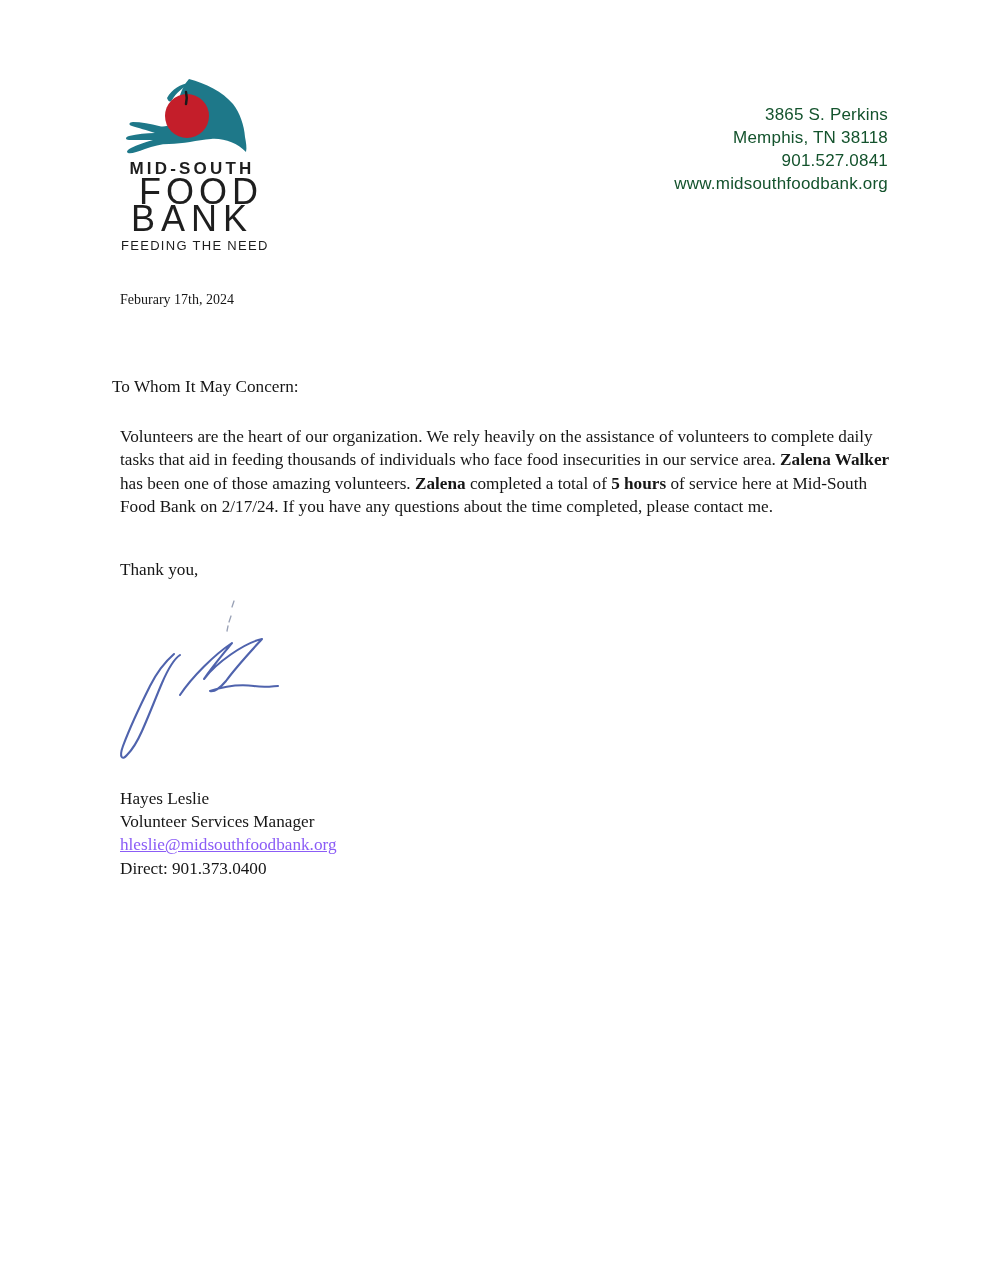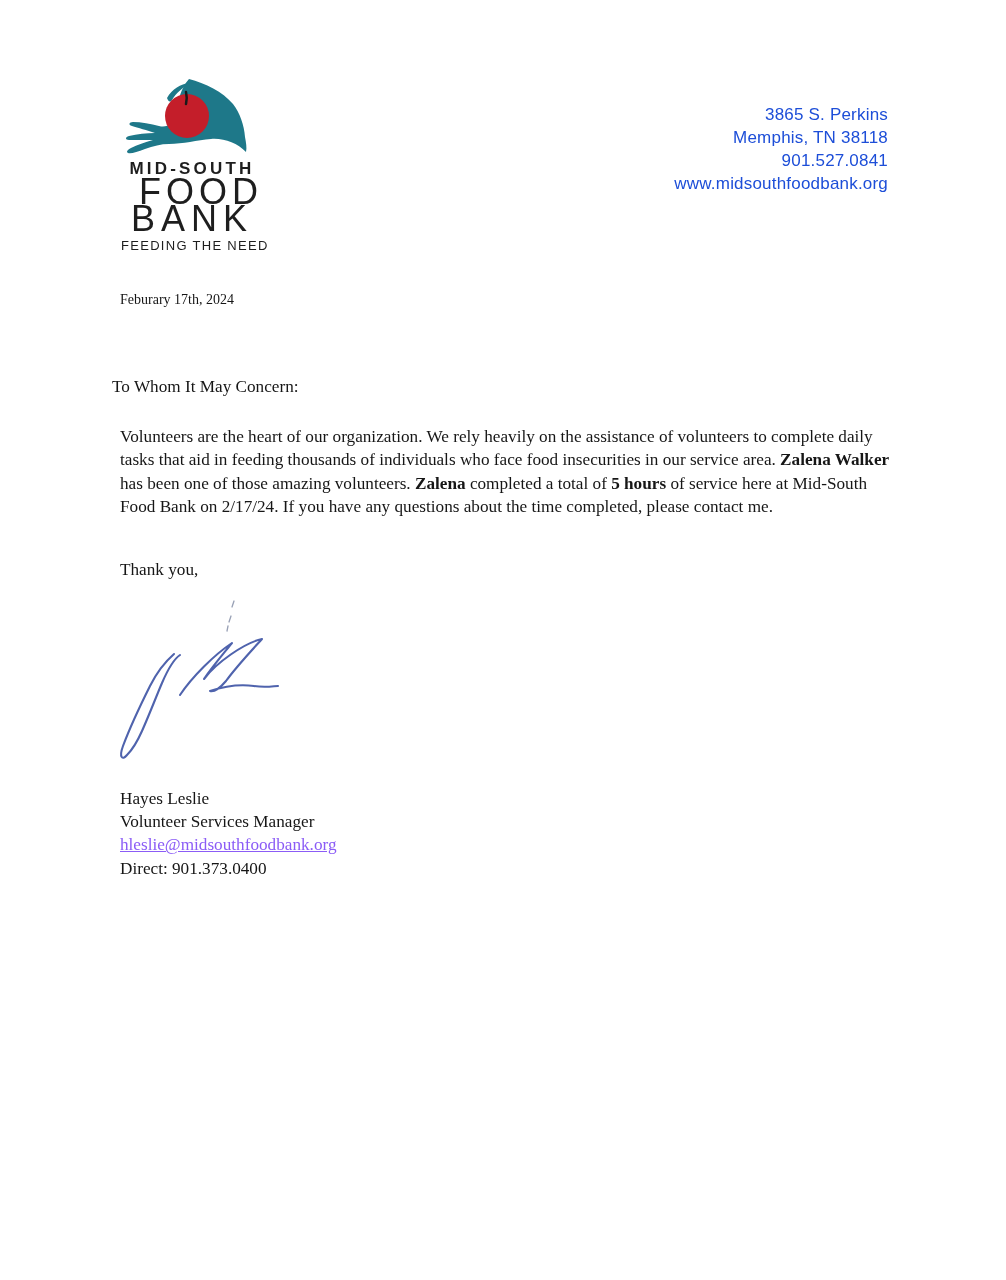--- a/index.html
+++ b/index.html
@@ -56,21 +56,21 @@
   
   .lh-address{
     position:absolute;
     top:103px;
     right:118px;
     text-align:right;
     font-family:"Liberation Sans","DejaVu Sans",sans-serif;
     font-size:17px;
     line-height:23px;
     letter-spacing:0.2px;
-    color:#1d4ed8;
+    color:#14532d;
   }
   
   .date{position:absolute;left:120px;top:292px;font-size:14px;}
   .salutation{position:absolute;left:112px;top:377px;font-size:17.2px;}
   .body-par{
     position:absolute;left:120px;top:425px;width:772px;
     font-size:17.2px;line-height:23.3px;text-align:left;margin:0;
   }
   .closing{position:absolute;left:120px;top:560px;font-size:17.2px;}
   .signature-svg{position:absolute;left:112px;top:593px;}

